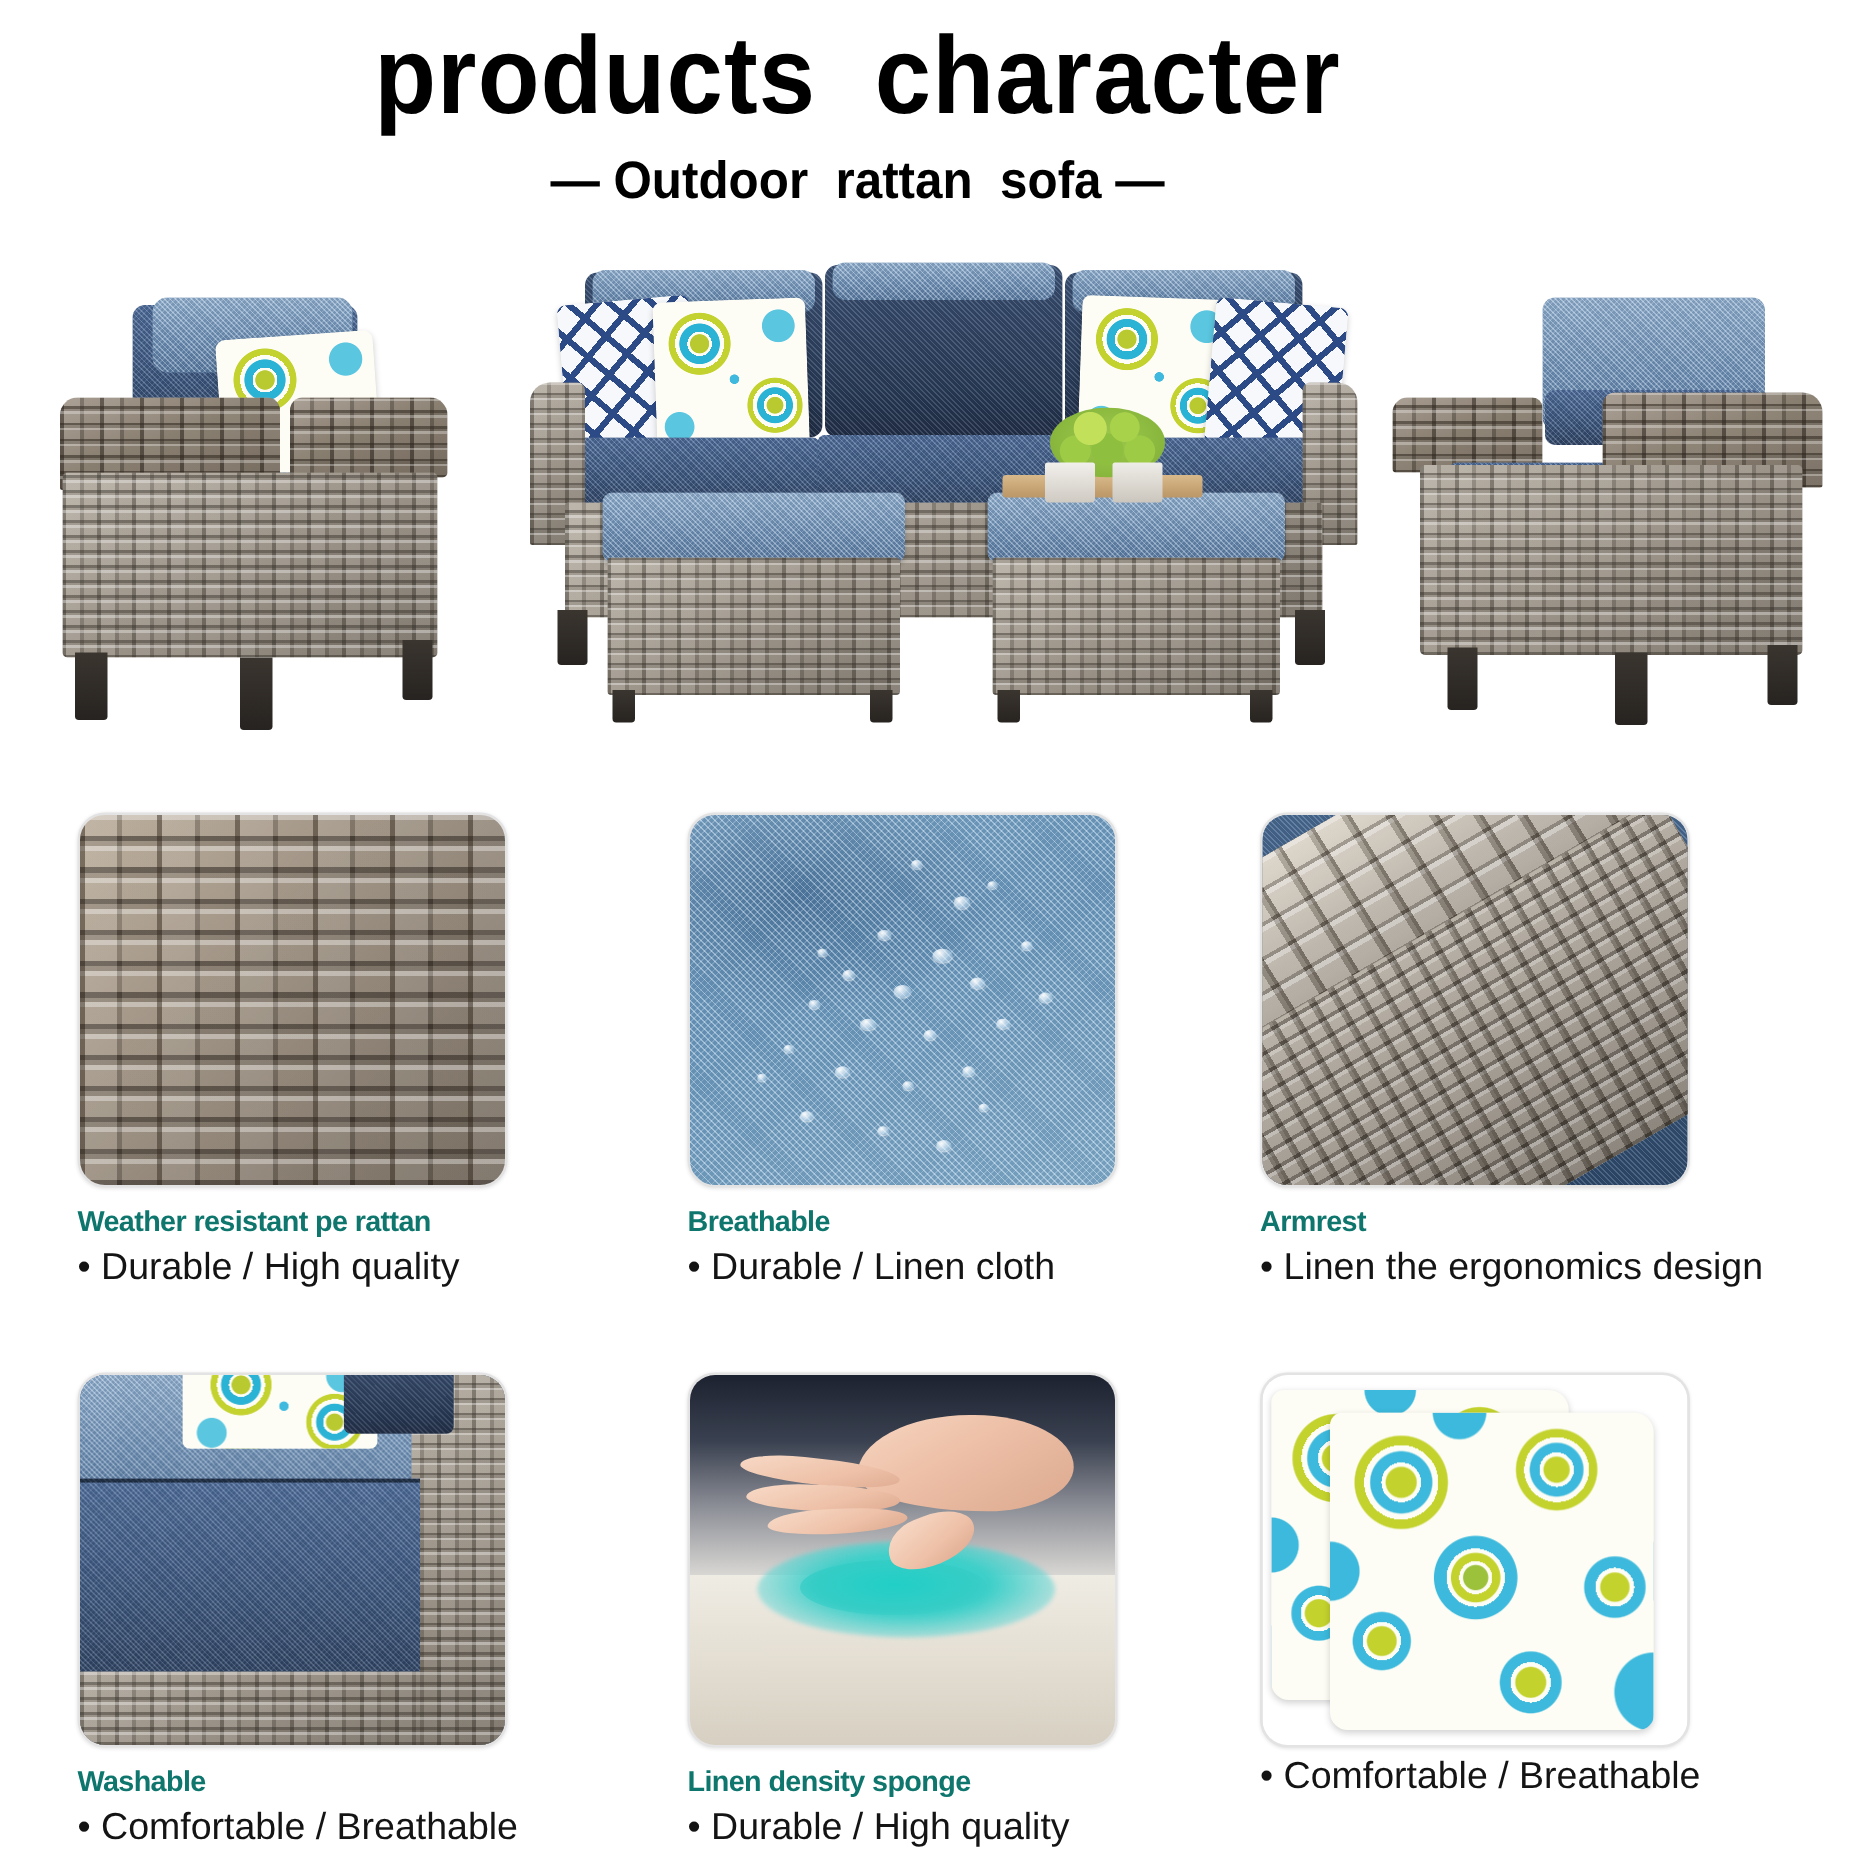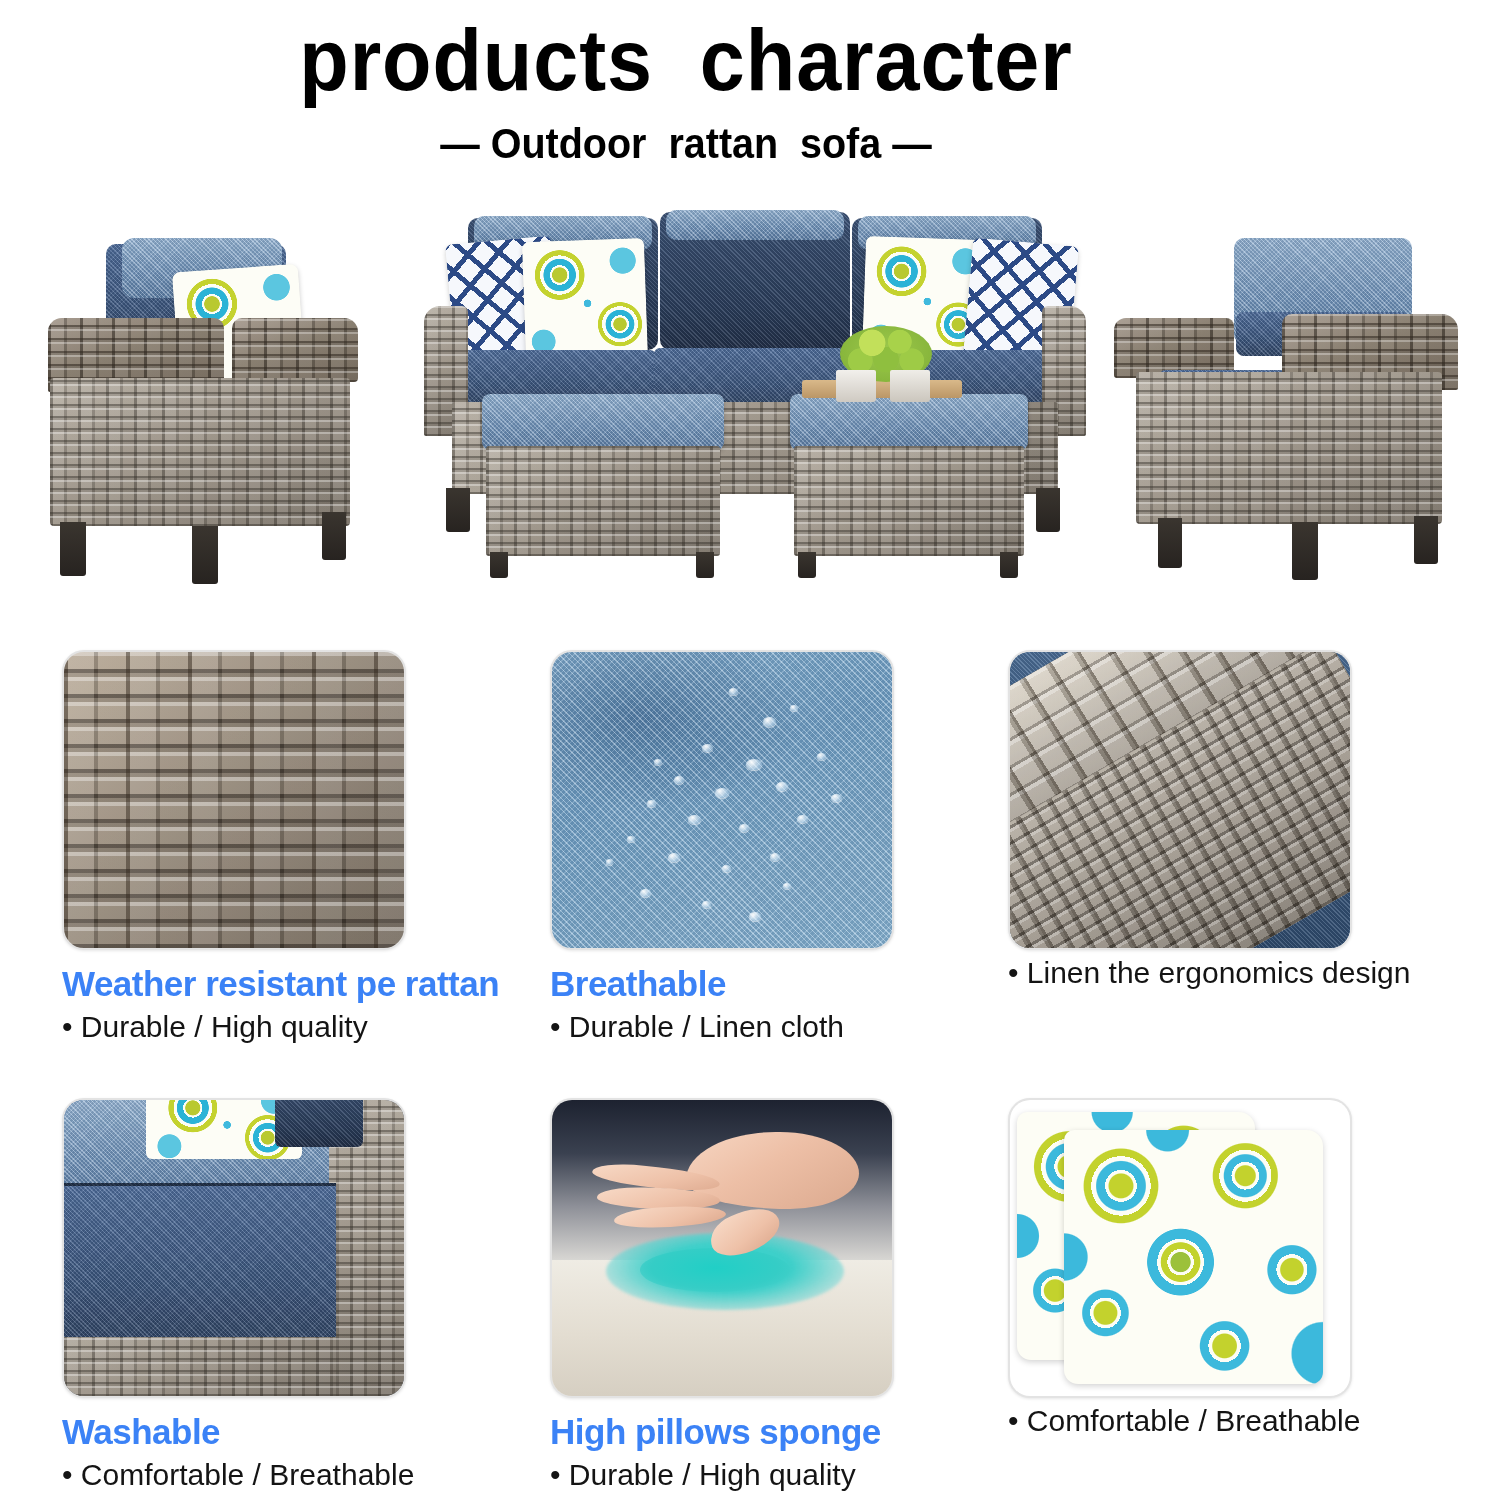--- a/index.html
+++ b/index.html
@@ -181,23 +181,23 @@
     width: 344px;
     height: 300px;
     border-radius: 22px;
     overflow: hidden;
     border: 2px solid #e3e3e3;
     box-shadow: 0 1px 3px rgba(0,0,0,0.10);
     background: #ddd;
   }
   .feature-title {
     margin-top: 14px;
-    font-size: 35px;
+    font-size: 23px;
     font-weight: bold;
-    color: #3b82f6;
+    color: #0f766e;
     letter-spacing: -0.5px;
     white-space: nowrap;
   }
   .feature-sub {
     margin-top: 6px;
     font-size: 30px;
     color: #141414;
     white-space: nowrap;
   }
 
@@ -535,20 +535,21 @@
 
       <div class="feature-cell col3">
         <div class="thumb">
           <div class="tex-armrest-bg"></div>
           <div class="armrest-sand"></div>
           <div class="armrest-bar">
             <div class="armrest-top"></div>
             <div class="armrest-side"></div>
           </div>
         </div>
+        <div class="feature-title">Armrest</div>
         <div class="feature-sub">• Linen the ergonomics design</div>
       </div>
     </div>
 
     <div class="feature-row">
 
       <div class="feature-cell col1">
         <div class="thumb">
           <div class="tex-washable">
             <div class="wicker-grey wash-wicker-right"></div>
@@ -571,21 +572,21 @@
             <div class="foam-dent2"></div>
             <div class="hand">
               <div class="palm"></div>
               <div class="finger" style="left:2%;top:28%;width:46%;height:16%;transform:rotate(6deg);"></div>
               <div class="finger" style="left:4%;top:44%;width:44%;height:16%;transform:rotate(2deg);"></div>
               <div class="finger" style="left:10%;top:58%;width:40%;height:15%;transform:rotate(-3deg);"></div>
               <div class="finger" style="left:44%;top:62%;width:26%;height:30%;transform:rotate(-22deg);"></div>
             </div>
           </div>
         </div>
-        <div class="feature-title">High pillows sponge</div>
+        <div class="feature-title">Linen density sponge</div>
         <div class="feature-sub">• Durable / High quality</div>
       </div>
 
       <div class="feature-cell col3">
         <div class="thumb">
           <div class="tex-pillows">
             <div class="pillow-obj suzani" style="left:2%;top:4%;width:70%;height:84%;"></div>
             <div class="pillow-obj suzani" style="left:16%;top:10%;width:76%;height:86%;"></div>
           </div>
         </div>

